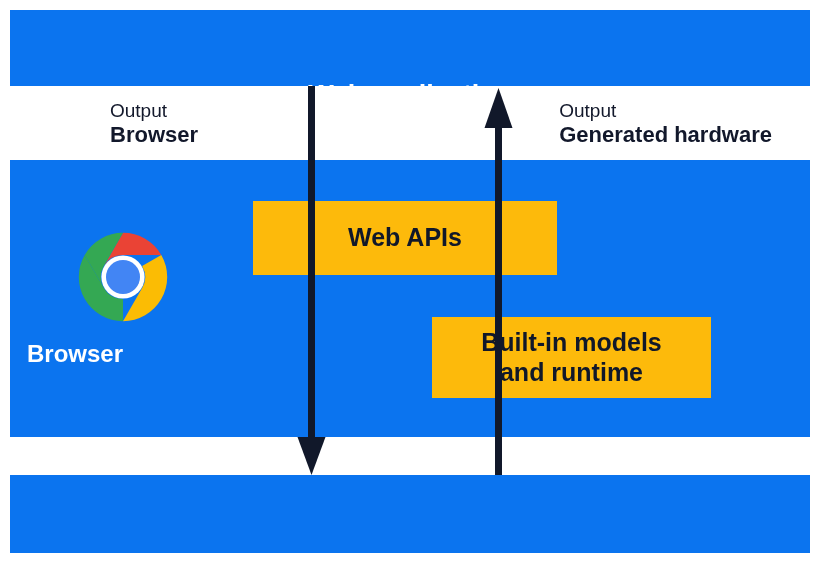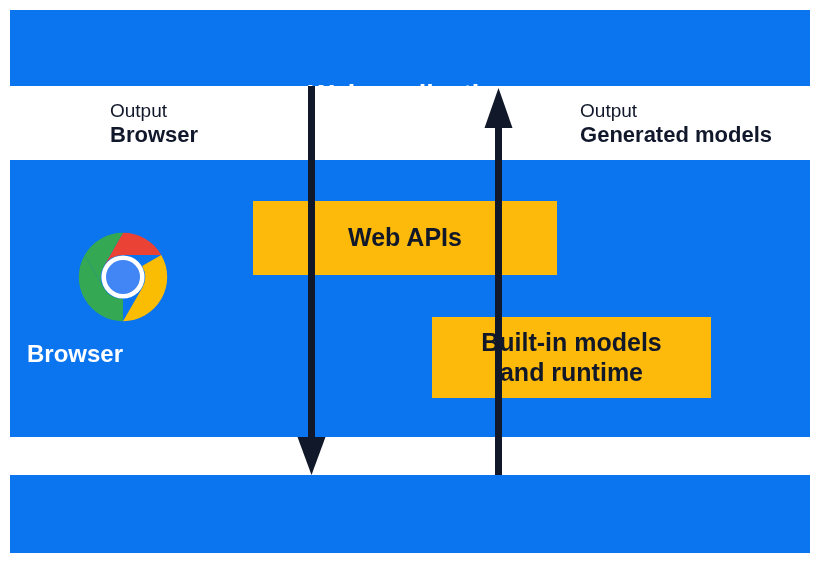--- a/index.html
+++ b/index.html
@@ -187,21 +187,21 @@
 
   <div class="band" id="band-local-hardware"></div>
 
   <div class="flow-label" id="label-input">
     <span class="kind">Output</span>
     <span class="value">Browser</span>
   </div>
 
   <div class="flow-label" id="label-output">
     <span class="kind">Output</span>
-    <span class="value">Generated models</span>
+    <span class="value">Generated hardware</span>
   </div>
 
   <svg id="arrow-layer" viewBox="0 0 820 566">
 
     <g>
       <rect x="308" y="86" width="7" height="355" fill="#11182a"></rect>
       <polygon points="297.5,437 325.5,437 311.5,475" fill="#11182a"></polygon>
     </g>
 
     <g>

